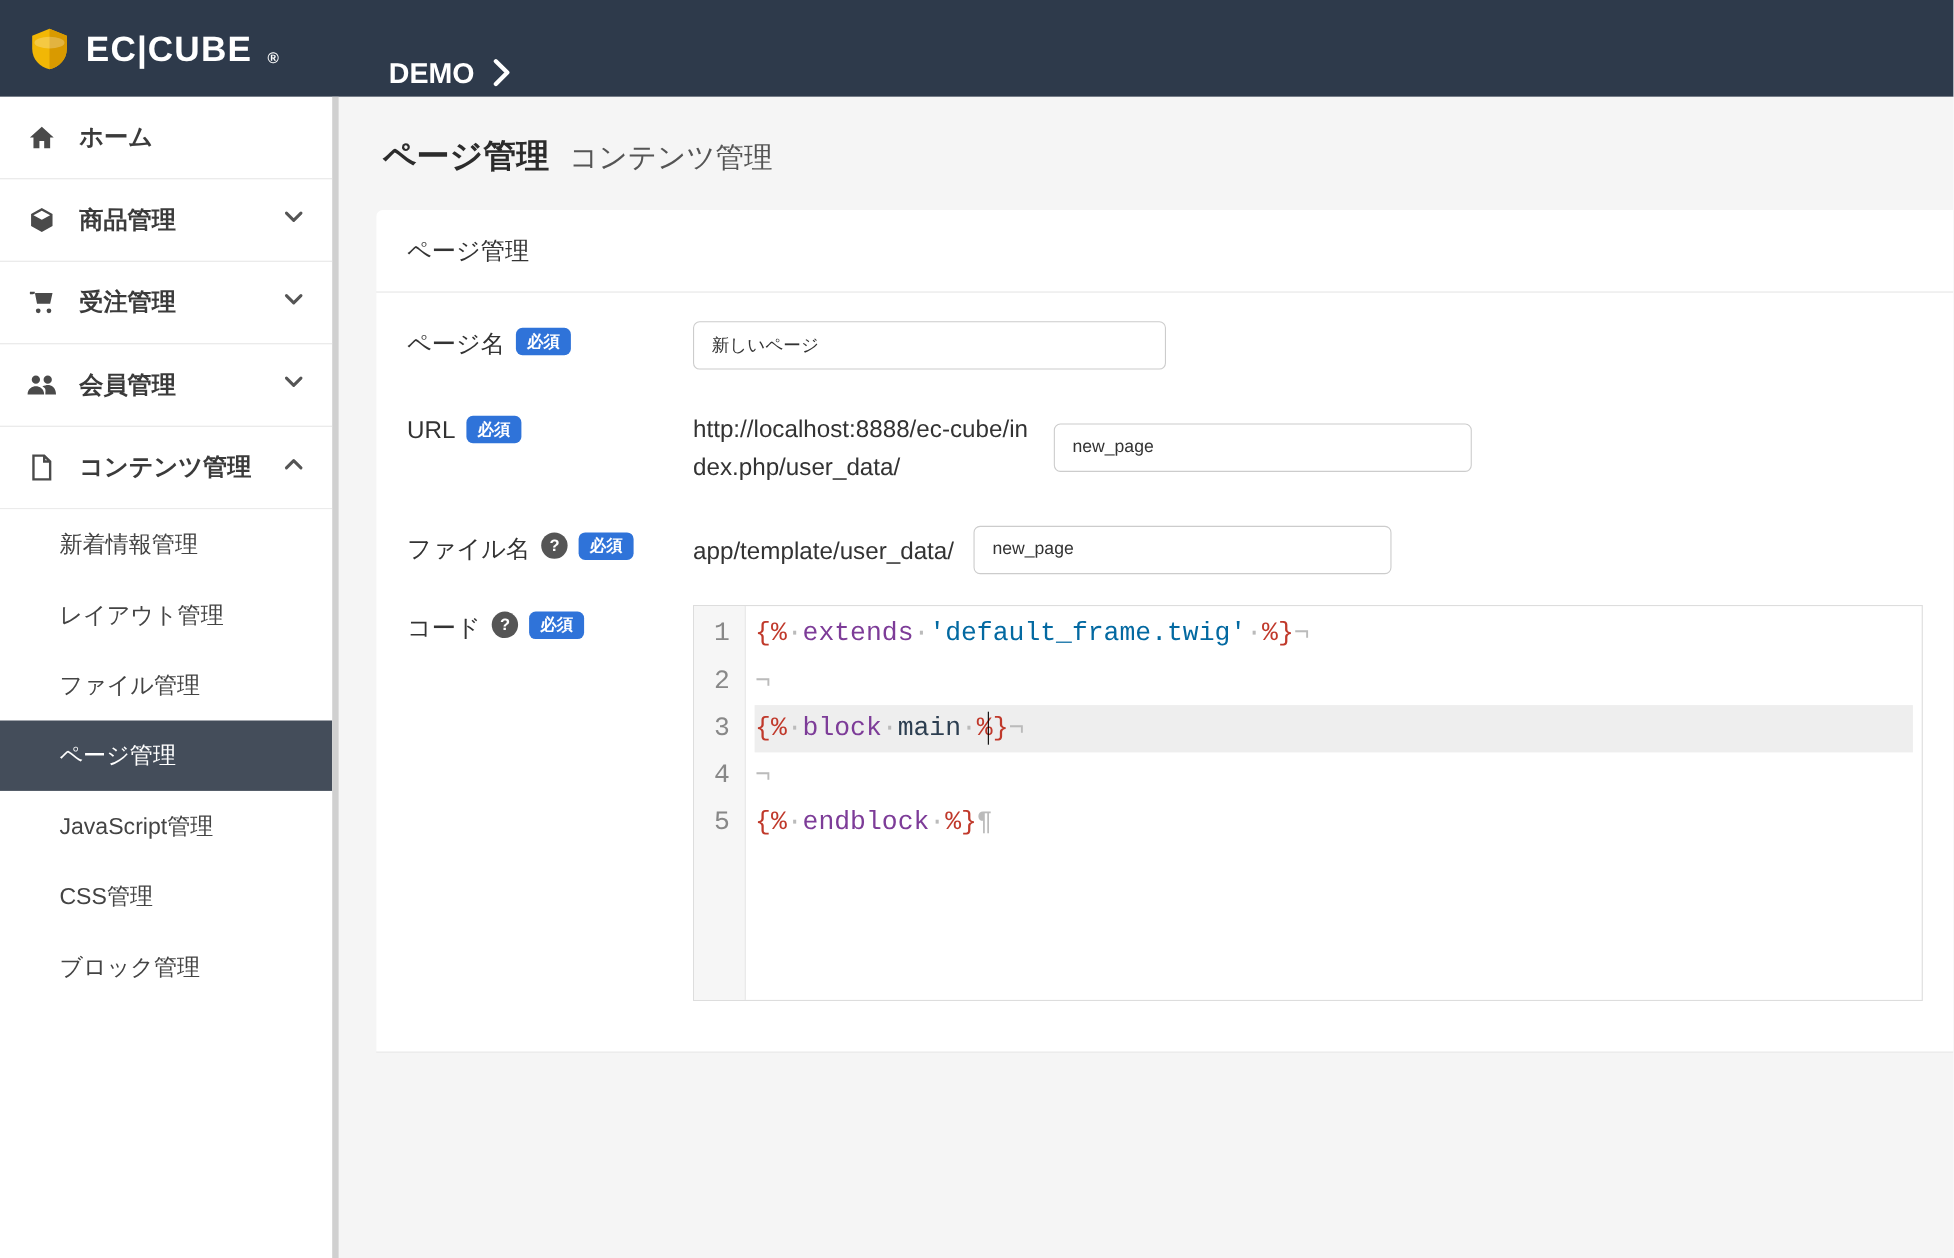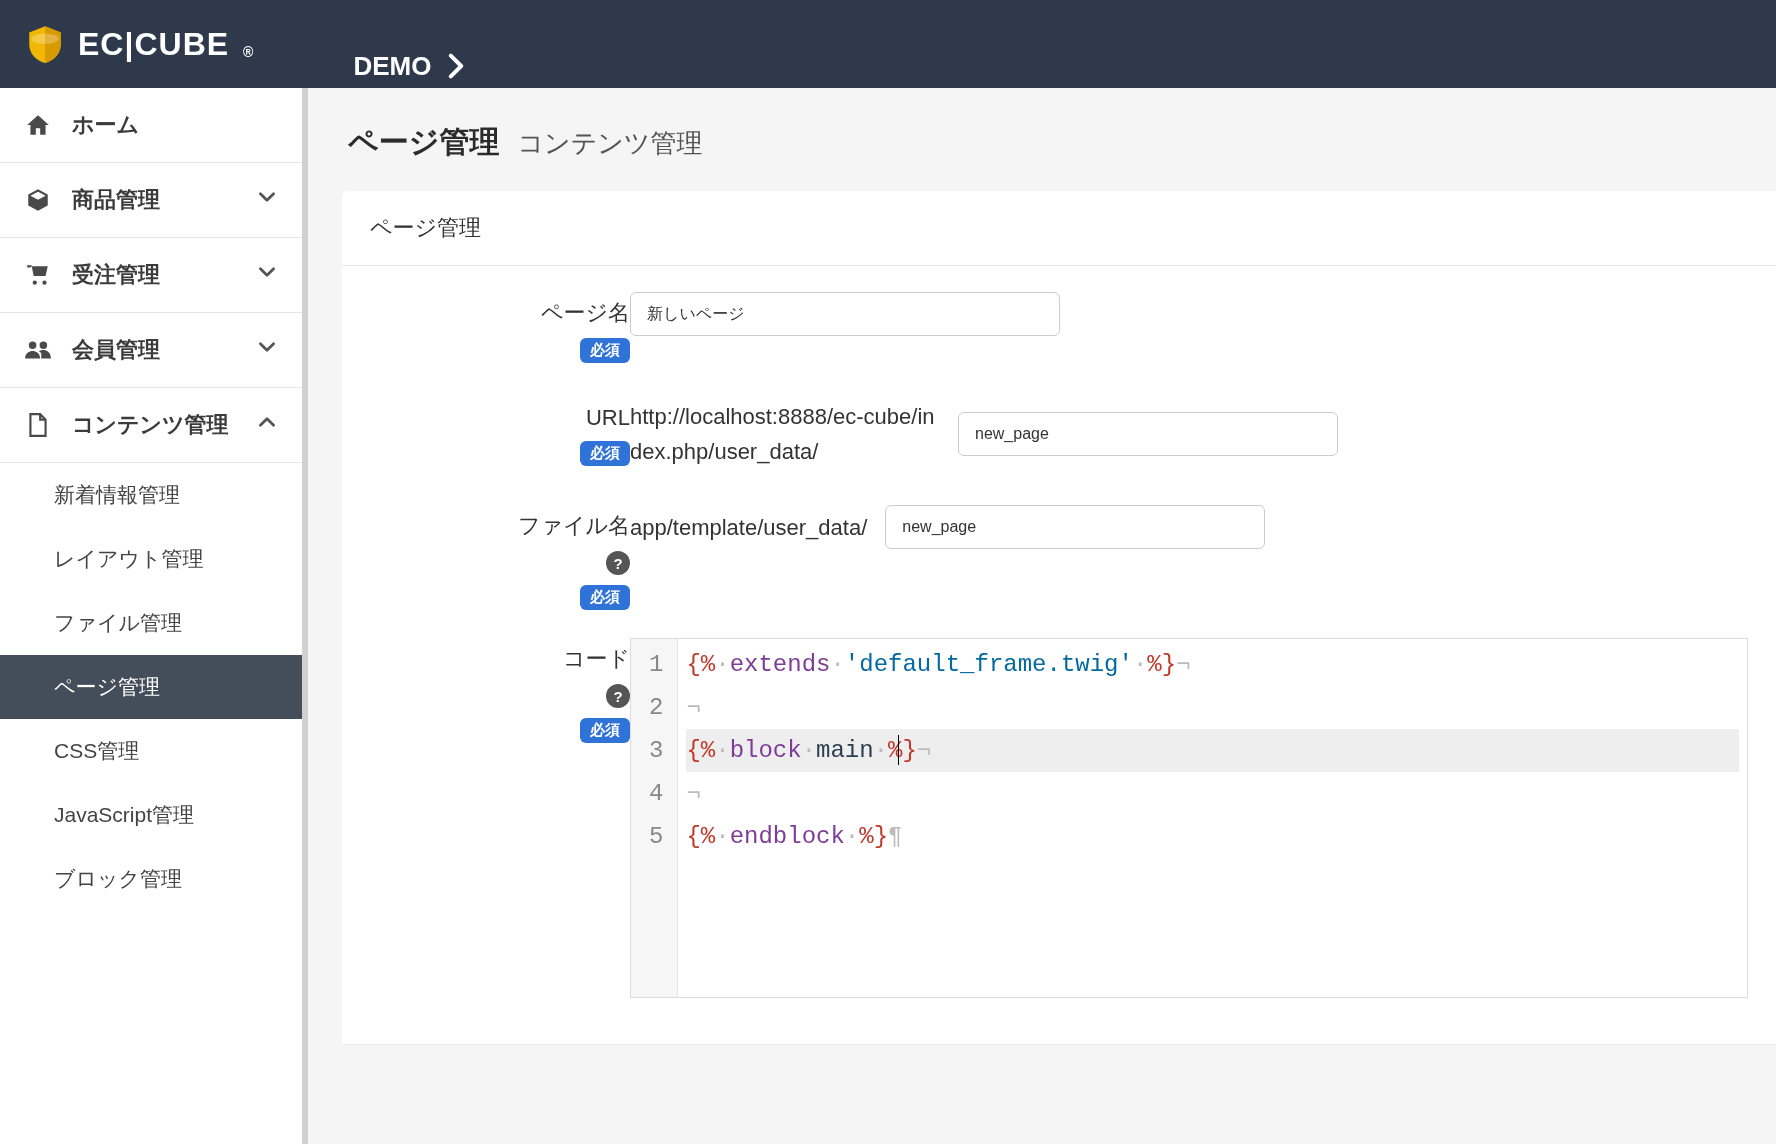--- a/index.html
+++ b/index.html
@@ -148,26 +148,25 @@
   }
 
   .form-row {
     display: flex;
     align-items: flex-start;
     padding: 18px 0;
   }
   .form-label {
     width: 260px;
     display: flex;
-    align-items: flex-end;
+    align-items: flex-start;
     gap: 10px;
     font-size: 22px;
     color: #333;
     padding-top: 6px;
-    flex-direction: column;
   }
   .badge-required {
     background: #2f73d9;
     color: #fff;
     font-size: 15px;
     font-weight: 700;
     padding: 3px 10px;
     border-radius: 6px;
   }
   .help-icon {
@@ -350,22 +349,22 @@
             <path d="M4 13 L10 7 L16 13" stroke="#555" stroke-width="2.5" fill="none" stroke-linecap="round" stroke-linejoin="round"></path>
           </svg>
       </span>
     </div>
 
     <div class="subnav">
       <div class="subnav-item"><span>新着情報管理</span></div>
       <div class="subnav-item"><span>レイアウト管理</span></div>
       <div class="subnav-item"><span>ファイル管理</span></div>
       <div class="subnav-item active"><span>ページ管理</span></div>
+      <div class="subnav-item"><span>JavaScript管理</span></div>
       <div class="subnav-item"><span>CSS管理</span></div>
-      <div class="subnav-item"><span>JavaScript管理</span></div>
       <div class="subnav-item"><span>ブロック管理</span></div>
     </div>
   </nav>
 
   <main class="main">
     <div class="page-header">
       <span class="page-title">ページ管理</span>
       <span class="page-subtitle">コンテンツ管理</span>
     </div>
 

